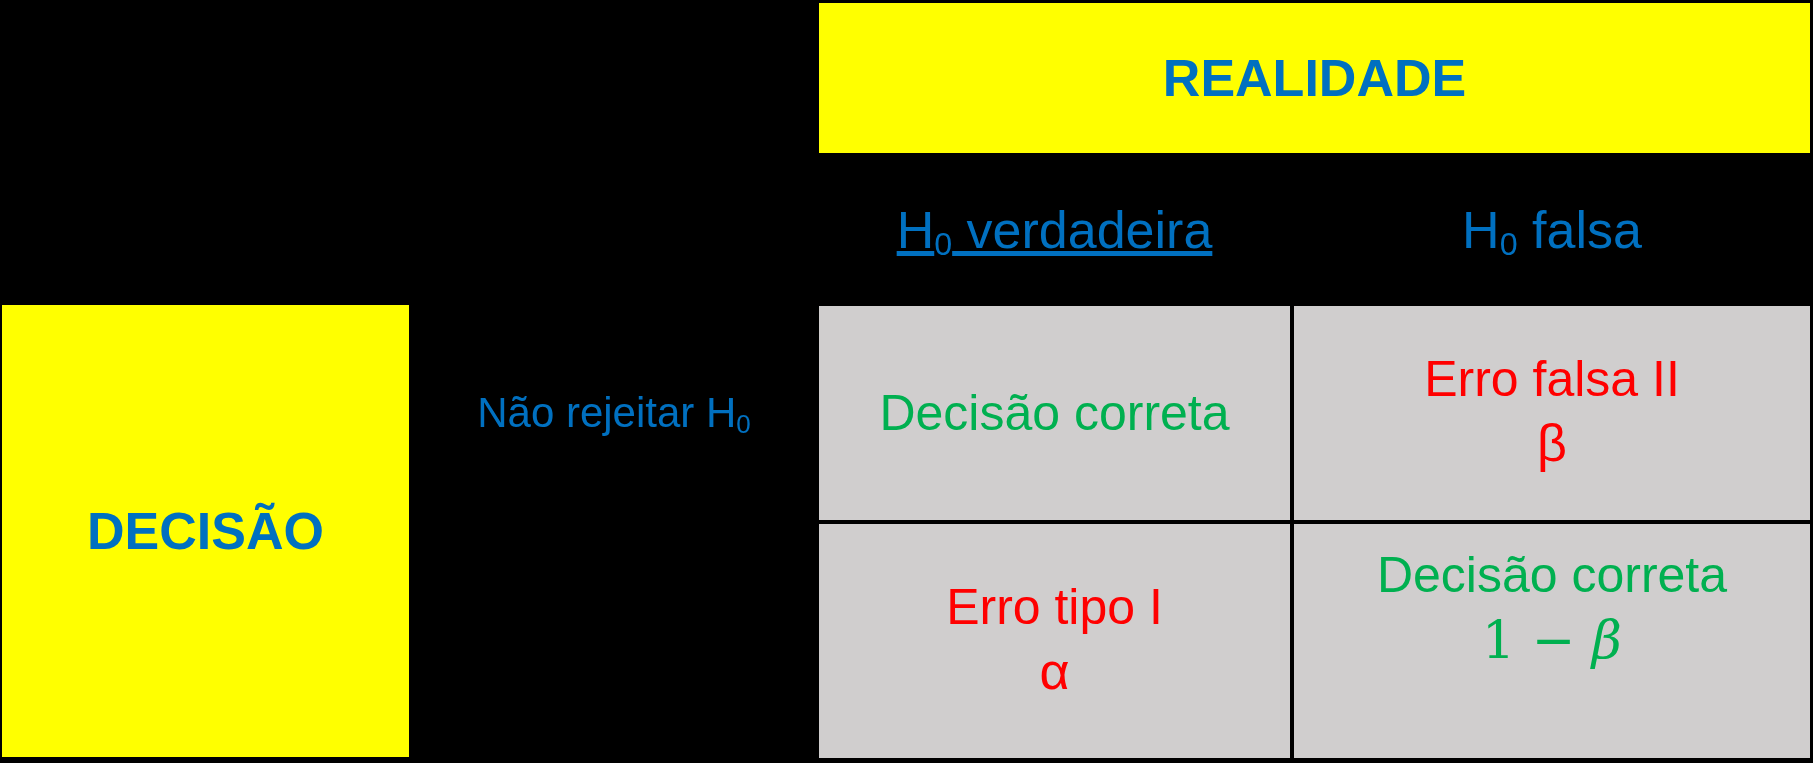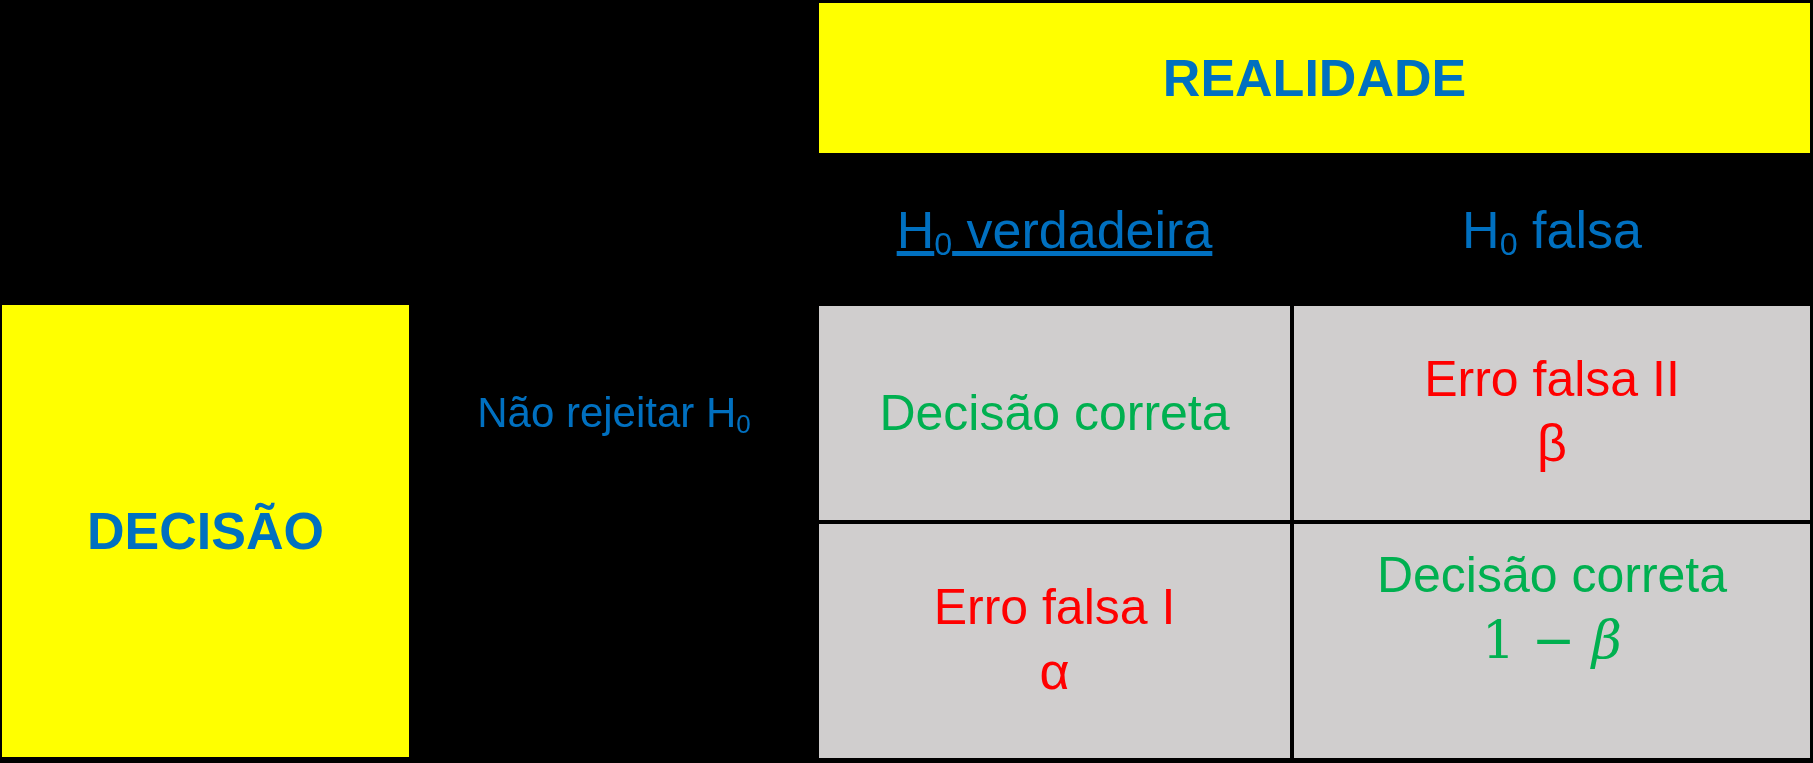--- a/index.html
+++ b/index.html
@@ -92,21 +92,21 @@
     <div class="cell correct">
       <div class="cell-line1">Decisão correta</div>
     </div>
 
     <div class="cell error">
       <div class="cell-line1">Erro falsa II</div>
       <div class="cell-line2 symbol">β</div>
     </div>
 
     <div class="cell error">
-      <div class="cell-line1">Erro falsa I</div>
+      <div class="cell-line1">Erro tipo I</div>
       <div class="cell-line2 symbol">α</div>
     </div>
 
     <div class="cell correct cell-top">
       <div class="cell-line1">Decisão correta</div>
       <div class="cell-line2 math">
         <span class="upright">1 − </span><span class="var">β</span>
       </div>
     </div>
 

